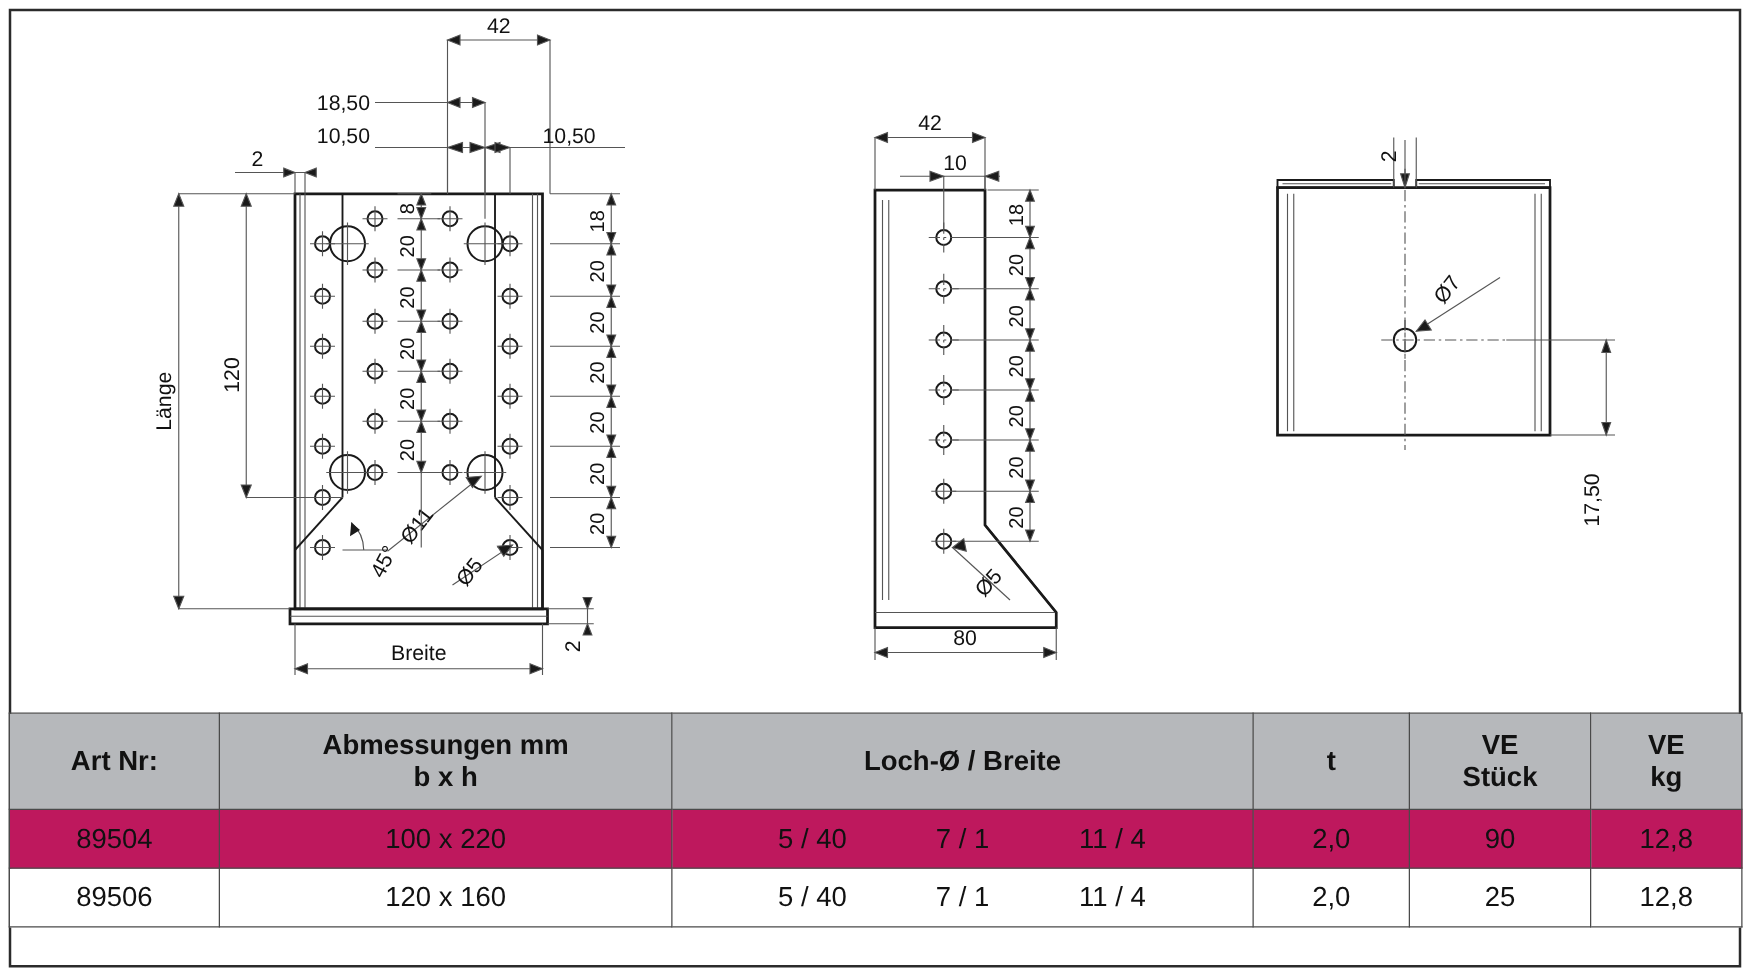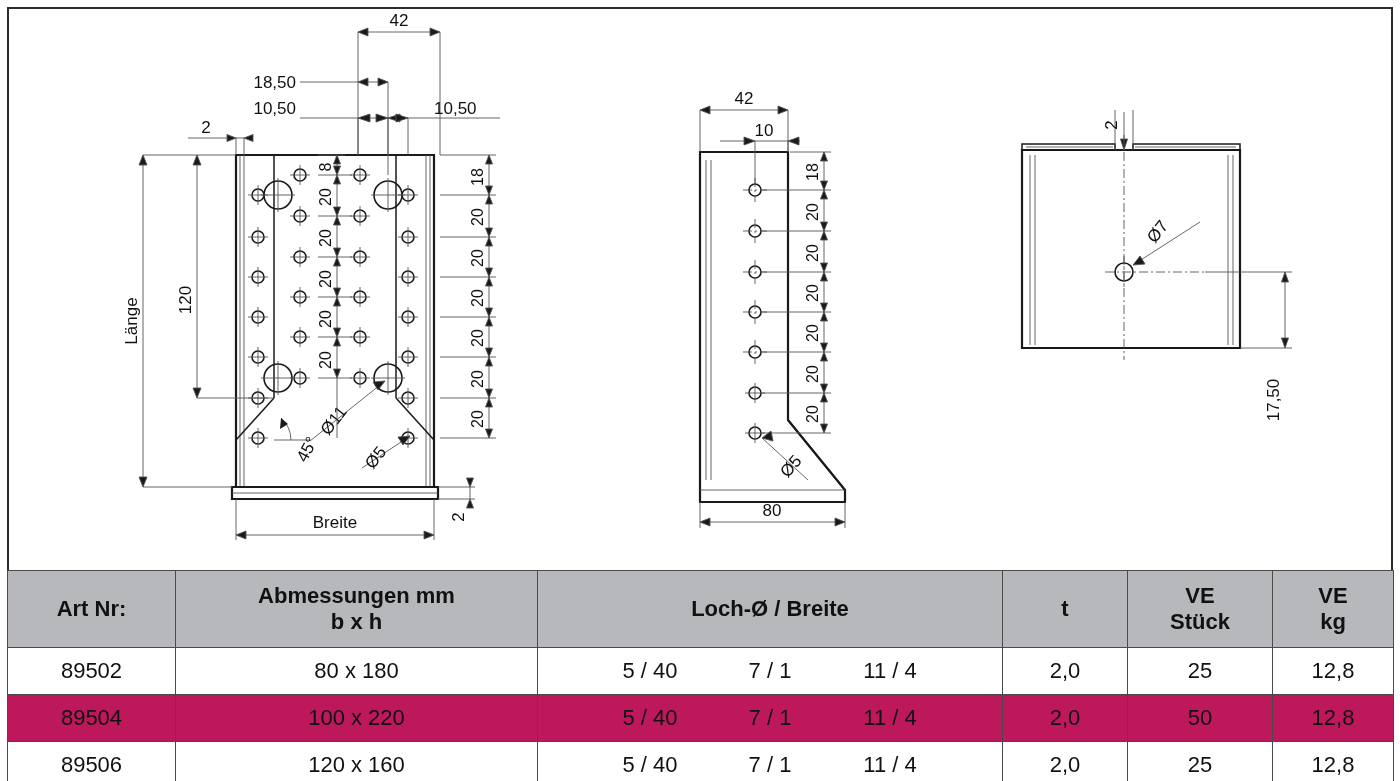--- a/index.html
+++ b/index.html
@@ -452,46 +452,32 @@
             <div>VE</div>
             <div>Stück</div>
           </th>
           <th>
             <div>VE</div>
             <div>kg</div>
           </th>
         </tr>
       </thead>
       <tbody>
-        <tr>
-          <td>89502</td>
-          <td>80 x 180</td>
-          <td>
-            <div class="lochcell">
-              <span>5 / 40</span>
-              <span>7 / 1</span>
-              <span>11 / 4</span>
-            </div>
-          </td>
-          <td>2,0</td>
-          <td>25</td>
-          <td>12,8</td>
-        </tr>
         <tr class="alt">
           <td>89504</td>
           <td>100 x 220</td>
           <td>
             <div class="lochcell">
               <span>5 / 40</span>
               <span>7 / 1</span>
               <span>11 / 4</span>
             </div>
           </td>
           <td>2,0</td>
-          <td>50</td>
+          <td>90</td>
           <td>12,8</td>
         </tr>
         <tr>
           <td>89506</td>
           <td>120 x 160</td>
           <td>
             <div class="lochcell">
               <span>5 / 40</span>
               <span>7 / 1</span>
               <span>11 / 4</span>

